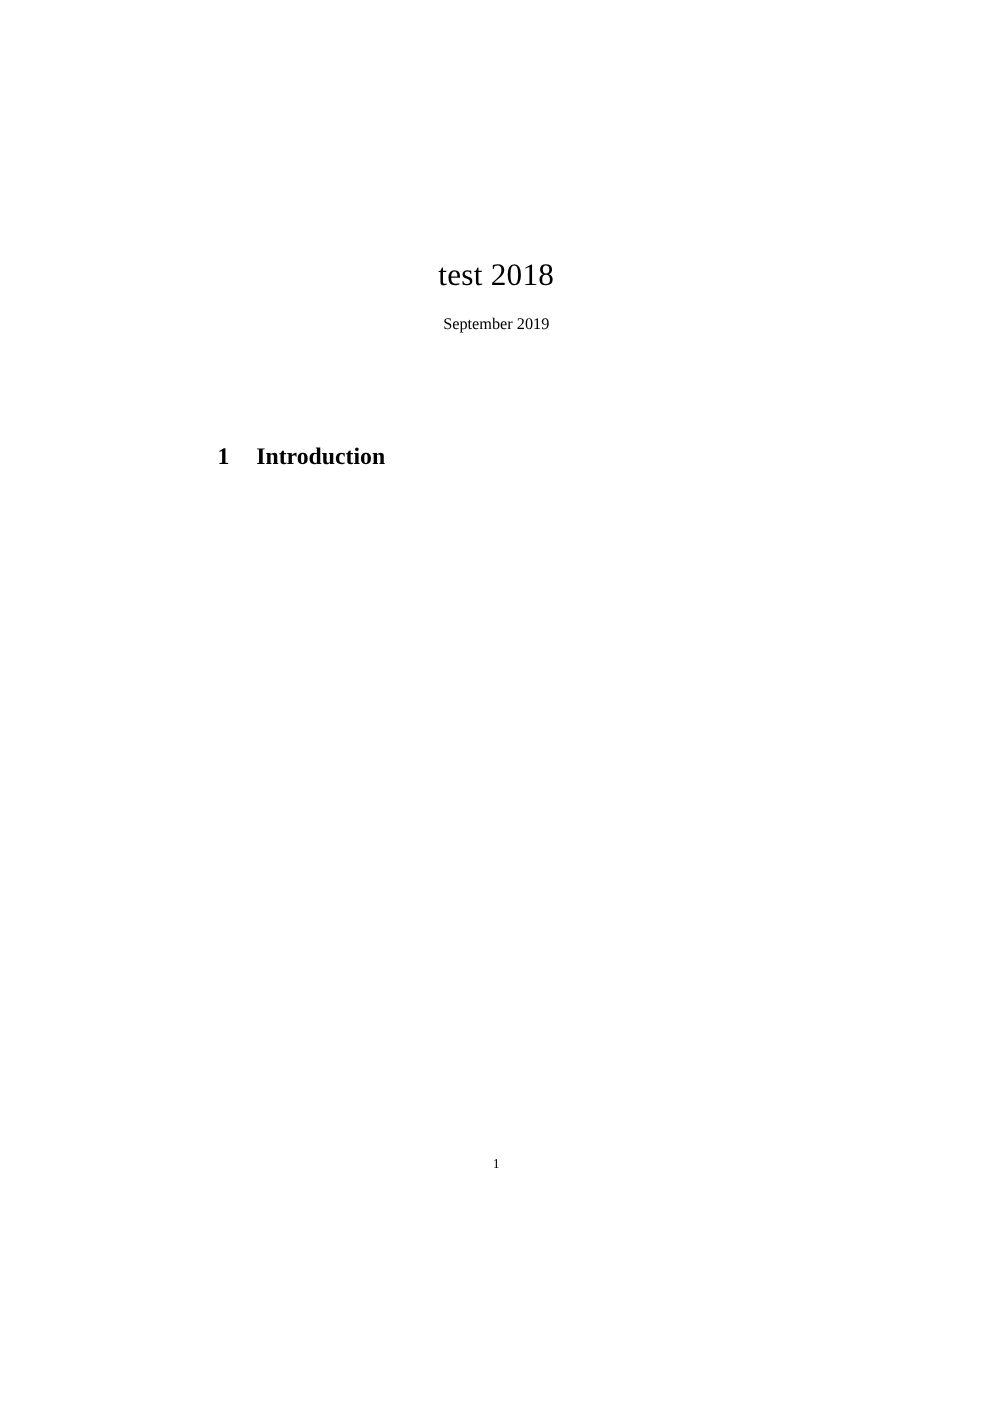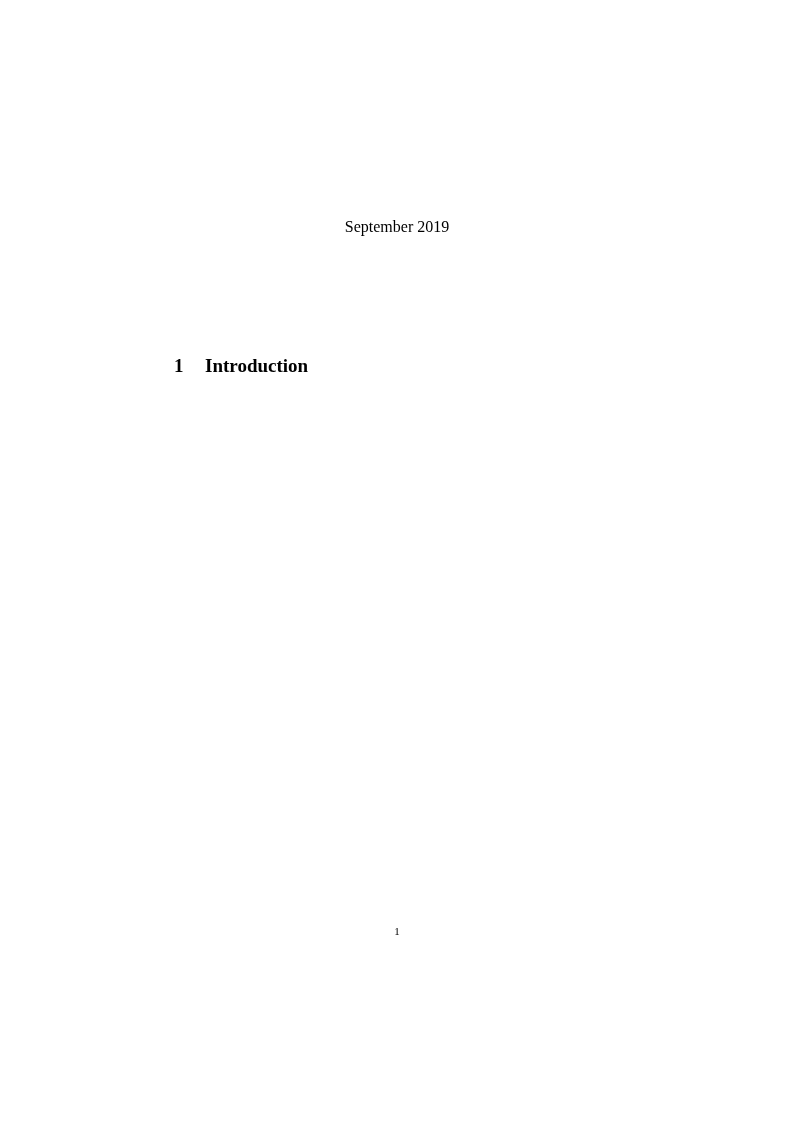--- a/index.html
+++ b/index.html
@@ -29,21 +29,21 @@
     font-weight: normal;
     letter-spacing: 0.2px;
   }
   .doc-author {
     margin-top: 19px;
     font-size: 15px;
     line-height: 18px;
   }
   .doc-date {
     margin-top: 13px;
-    font-size: 16px;
+    font-size: 13px;
     line-height: 18px;
   }
   .section-heading {
     position: absolute;
     left: 174px;
     top: 354px;
     font-size: 19px;
     line-height: 24px;
     font-weight: bold;
   }
@@ -67,20 +67,21 @@
     width: 446px;
     height: 520px;
   }
 </style>
 </head>
 <body>
 
 <div class="page">
 
   <div class="title-block">
+    <div class="doc-title">test 2018</div>
     <div class="doc-date">September 2019</div>
   </div>
 
   <div class="section-heading">
     <span class="sec-num">1</span><span class="sec-title">Introduction</span>
   </div>
 
   <div class="body-area"></div>
 
   <div class="page-number">1</div>

